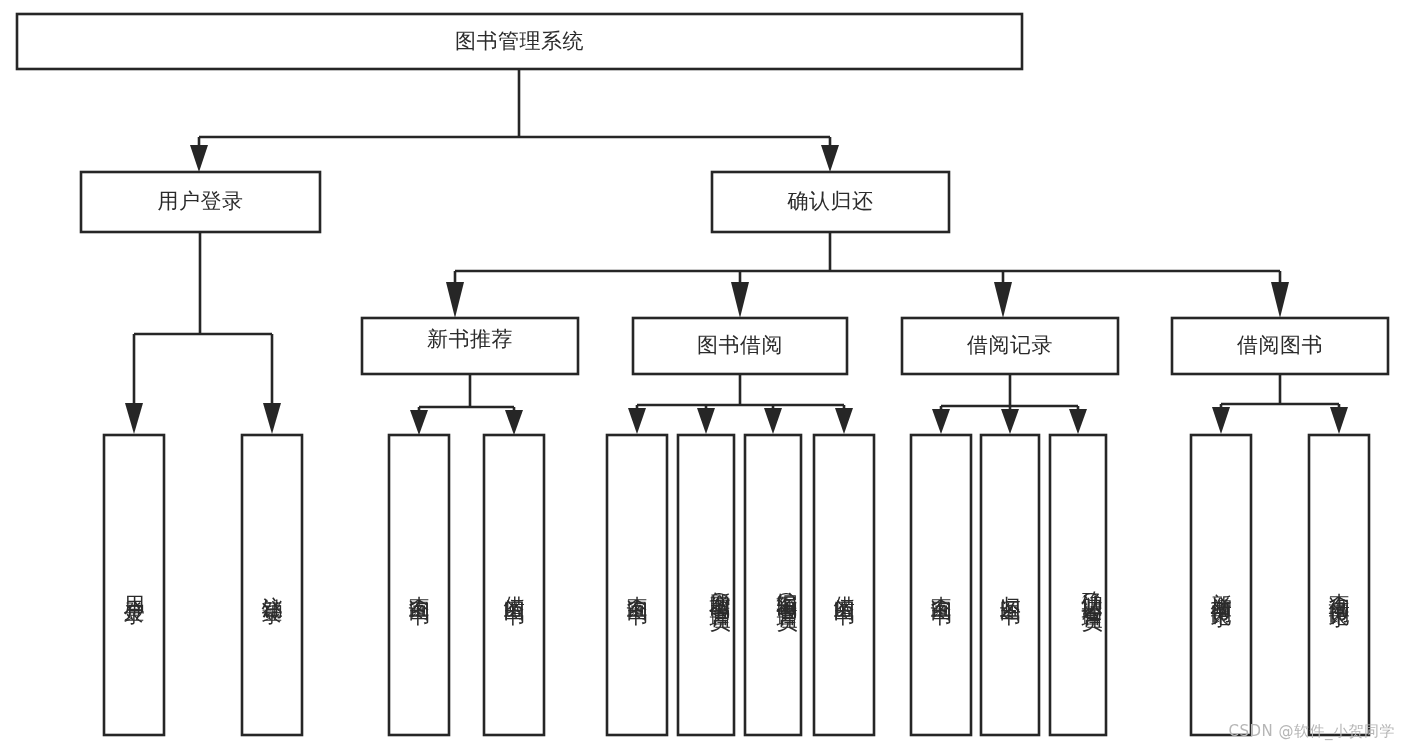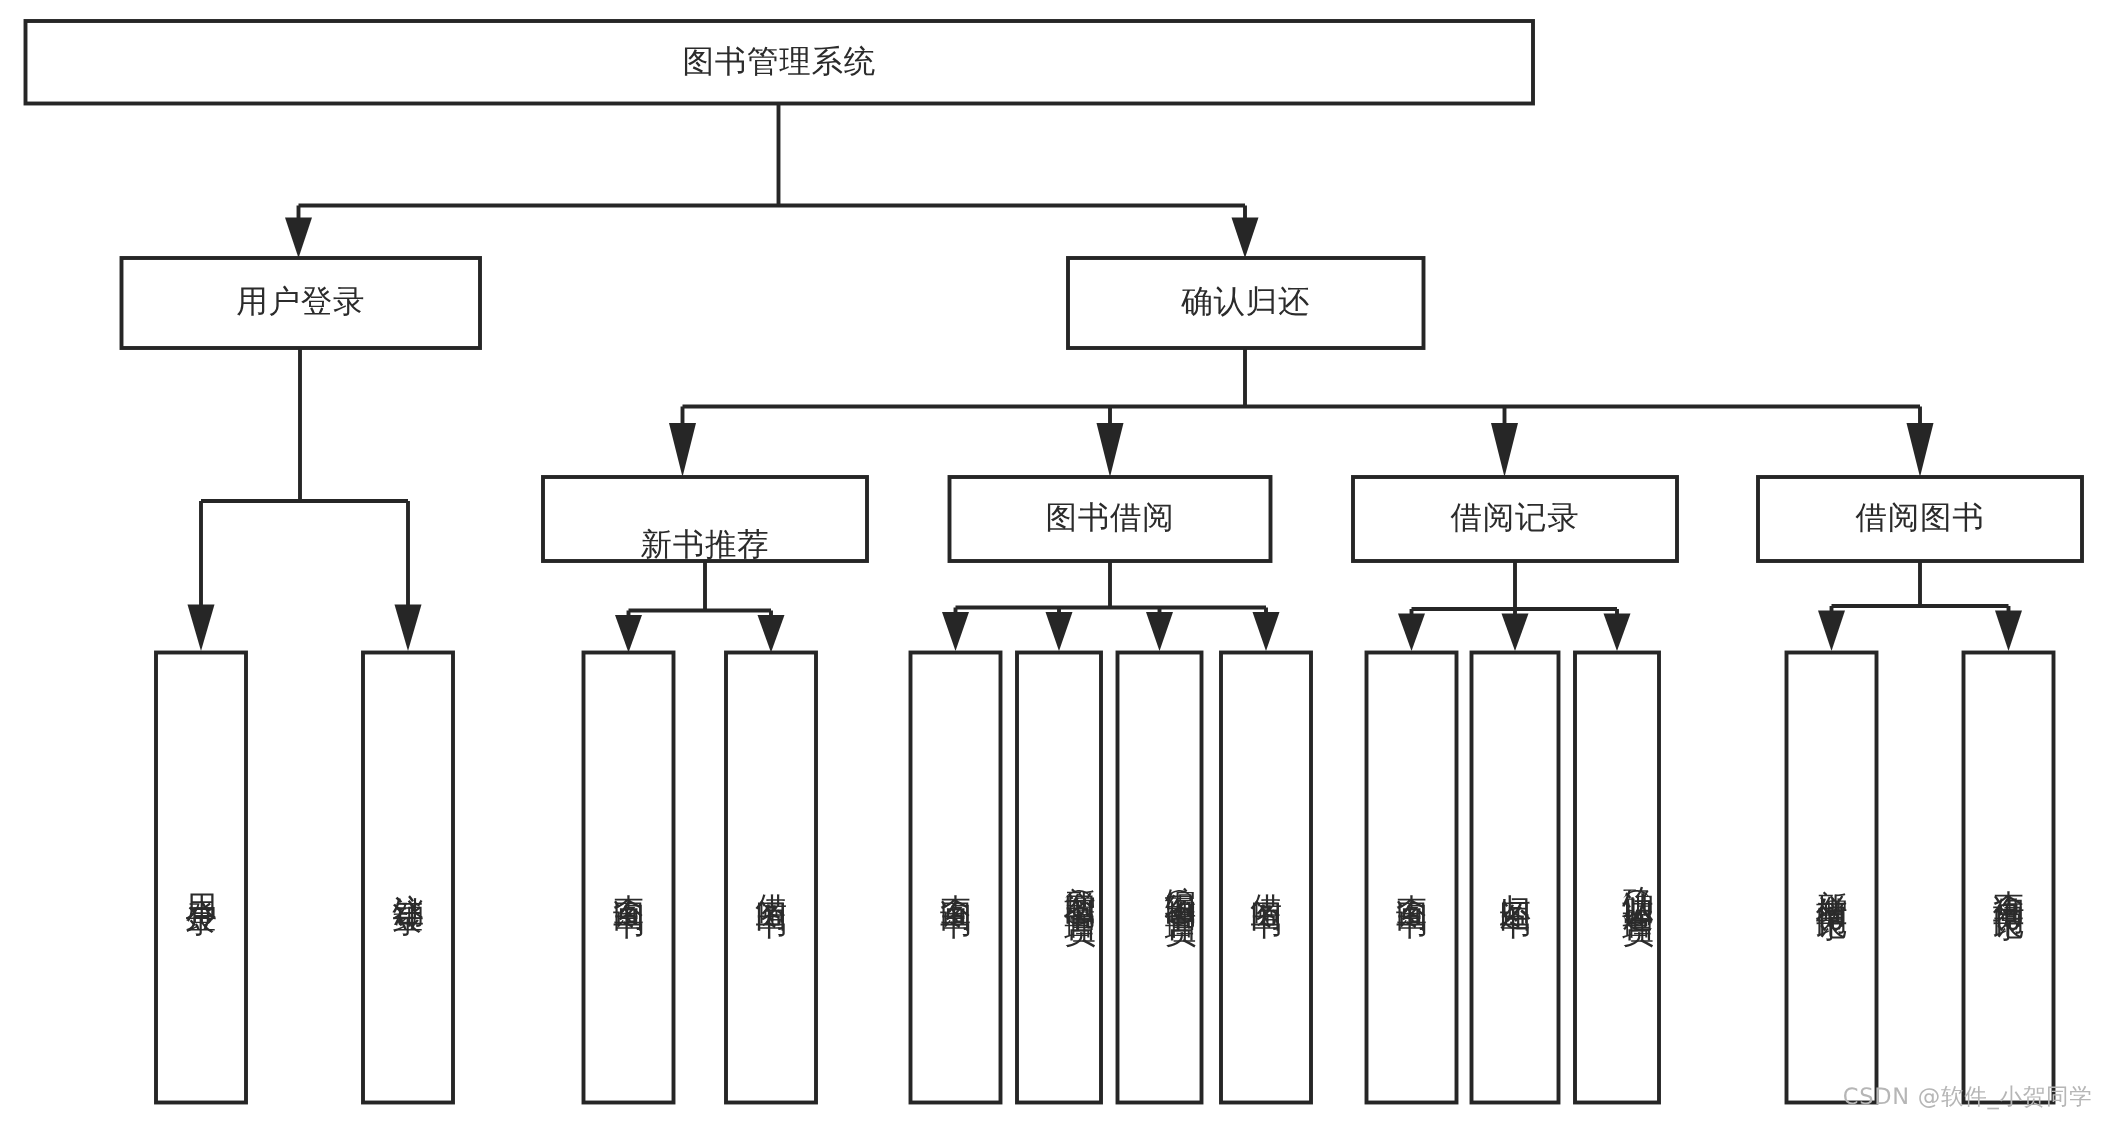--- a/index.html
+++ b/index.html
@@ -175,21 +175,21 @@
     <rect class="node-box" x="1191" y="435" width="60" height="300"></rect>
     <rect class="node-box" x="1309" y="435" width="60" height="300"></rect>
 
   </svg>
 
   <div class="node-label horizontal" style="left:17px; top:14px; width:1005px; height:55px;">图书管理系统</div>
 
   <div class="node-label horizontal" style="left:81px; top:172px; width:239px; height:60px;">用户登录</div>
   <div class="node-label horizontal" style="left:712px; top:172px; width:237px; height:60px;">确认归还</div>
 
-  <div class="node-label horizontal" style="left:362px; top:332px; width:216px; height:64px;">新书推荐</div>
+  <div class="node-label horizontal" style="left:362px; top:308px; width:216px; height:64px;">新书推荐</div>
   <div class="node-label horizontal" style="left:633px; top:318px; width:214px; height:56px;">图书借阅</div>
   <div class="node-label horizontal" style="left:902px; top:318px; width:216px; height:56px;">借阅记录</div>
   <div class="node-label horizontal" style="left:1172px; top:318px; width:216px; height:56px;">借阅图书</div>
 
   <div class="node-label vertical centered" style="left:104px; top:435px; width:60px; height:300px;">用户登录</div>
   <div class="node-label vertical centered" style="left:242px; top:435px; width:60px; height:300px;">注销登录</div>
 
   <div class="node-label vertical centered" style="left:389px; top:435px; width:60px; height:300px;">查询图书</div>
   <div class="node-label vertical centered" style="left:484px; top:435px; width:60px; height:300px;">借阅图书</div>
 

